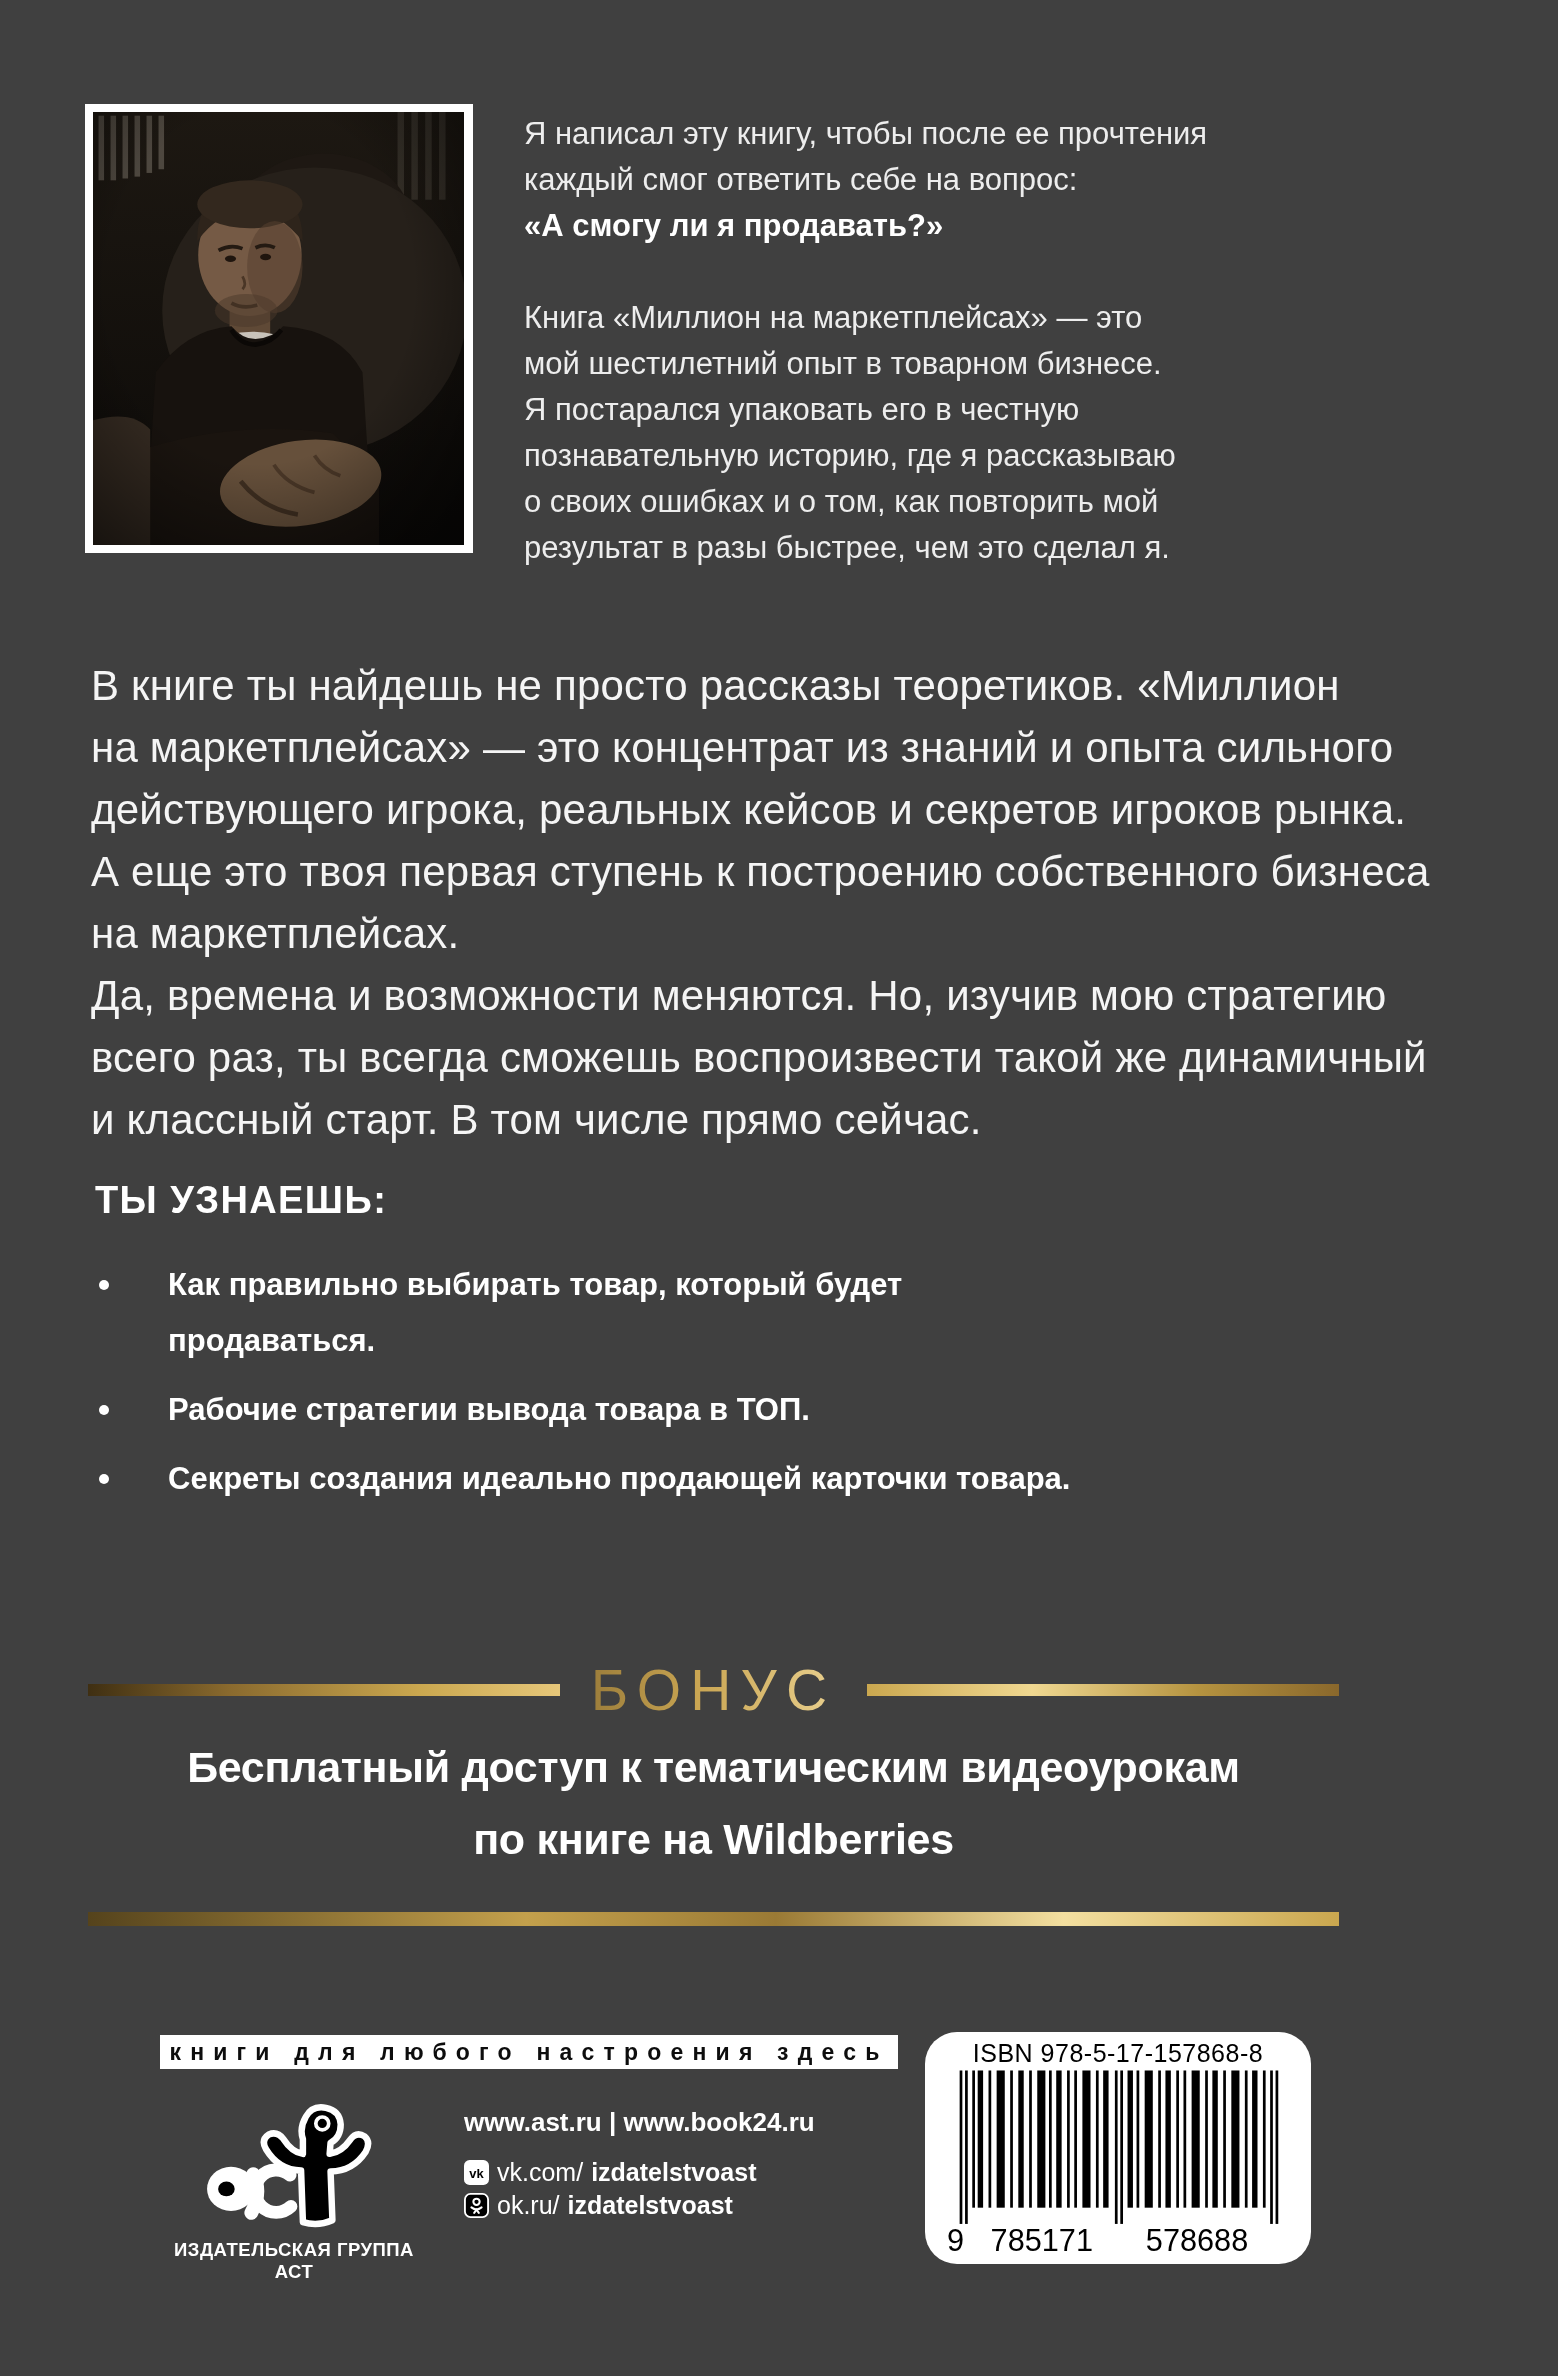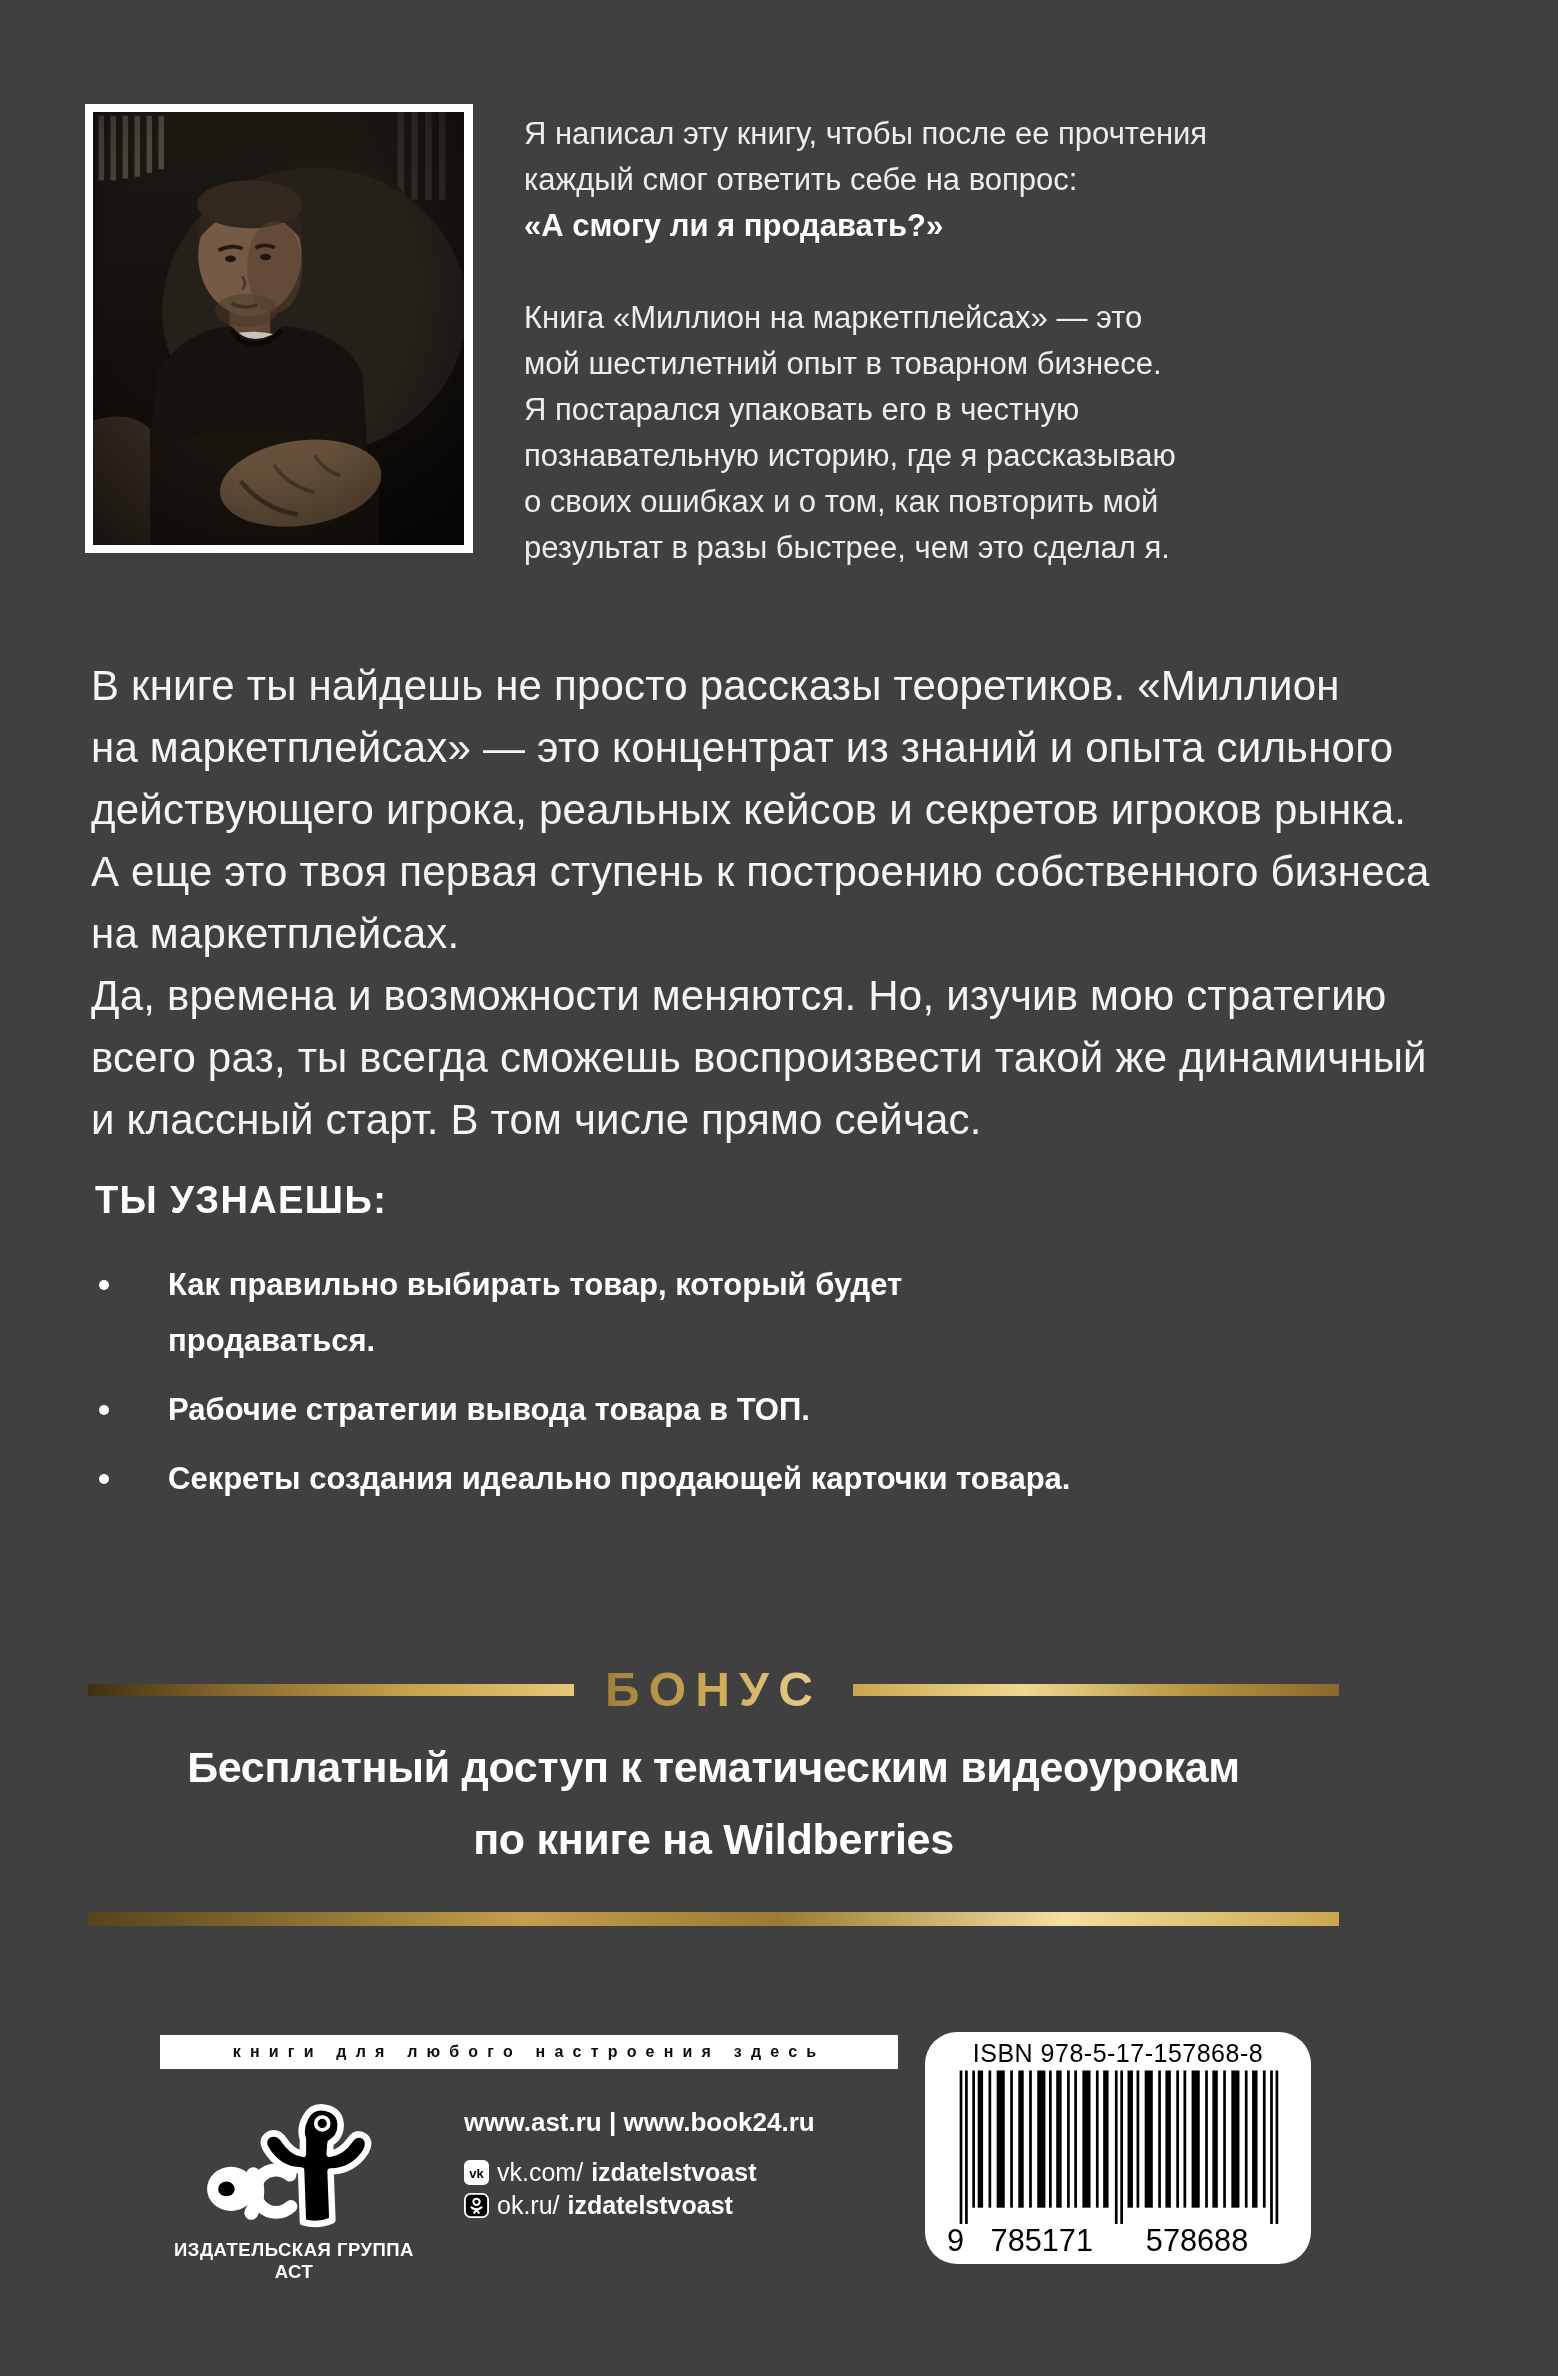--- a/index.html
+++ b/index.html
@@ -29,31 +29,31 @@
   .bullet .dot{flex:0 0 73px;}
   .bullet .dot i{display:block;width:10px;height:10px;border-radius:50%;background:#fff;margin:23px 0 0 3.7px;}
   .bullet .btext{font-size:31px;line-height:56px;font-weight:700;color:#fff;}
 
   
   .bonus-row{left:88px;top:1658px;width:1251px;height:63px;display:flex;align-items:center;}
   .gold-line{height:12px;flex:1;}
   .gold-line.l{background:linear-gradient(90deg,#3f2f12 0%,#8a6a2e 30%,#caa74f 70%,#e6c77a 100%);}
   .gold-line.r{background:linear-gradient(90deg,#caa74f 0%,#f0d891 35%,#b59340 70%,#8a682c 100%);}
   .bonus-title{
-    font-size:48px;font-weight:700;letter-spacing:9.2px;padding:0 31px;
+    font-size:57px;font-weight:400;letter-spacing:9.2px;padding:0 31px;
     background:linear-gradient(90deg,#8f7234 0%,#caa653 45%,#e8cf8e 90%);
     -webkit-background-clip:text;background-clip:text;color:transparent;
   }
   .bonus-text{left:88px;top:1731px;width:1251px;text-align:center;font-size:43px;line-height:72px;font-weight:700;color:#fff;letter-spacing:-0.3px;}
   .gold-bar{left:88px;top:1912px;width:1251px;height:14px;
     background:linear-gradient(90deg,#55431c 0%,#c3a04c 35%,#9a7a35 55%,#f3dfa0 78%,#caa74f 100%);}
 
   
   .tagline-strip{left:160px;top:2035px;width:738px;height:34px;background:#fff;color:#0d0d0d;
-    display:flex;align-items:center;justify-content:center;font-size:16px;font-weight:700;letter-spacing:9.2px;}
+    display:flex;align-items:center;justify-content:center;font-size:23px;font-weight:700;letter-spacing:9.2px;}
   .ast-logo{left:196px;top:2082px;width:212px;height:148px;}
   .publisher{left:174px;top:2239px;width:240px;text-align:center;font-size:18.5px;font-weight:700;color:#fff;letter-spacing:0.5px;}
   .sites{left:464px;top:2107px;font-size:26px;font-weight:700;color:#fff;}
   .social{left:464px;top:2158px;}
   .social-row{display:flex;align-items:center;gap:8px;height:28px;margin-bottom:5.5px;font-size:25px;color:#fff;}
   .social-row .acct{font-weight:700;}
   .social-row svg{display:block;width:25px;height:25px;}
 
   .barcode-box{left:925px;top:2032px;width:386px;height:232px;background:#fff;color:#000;border-radius:32px;}
   .isbn{text-align:center;font-size:25px;letter-spacing:0.5px;margin-top:6.5px;color:#000;}

